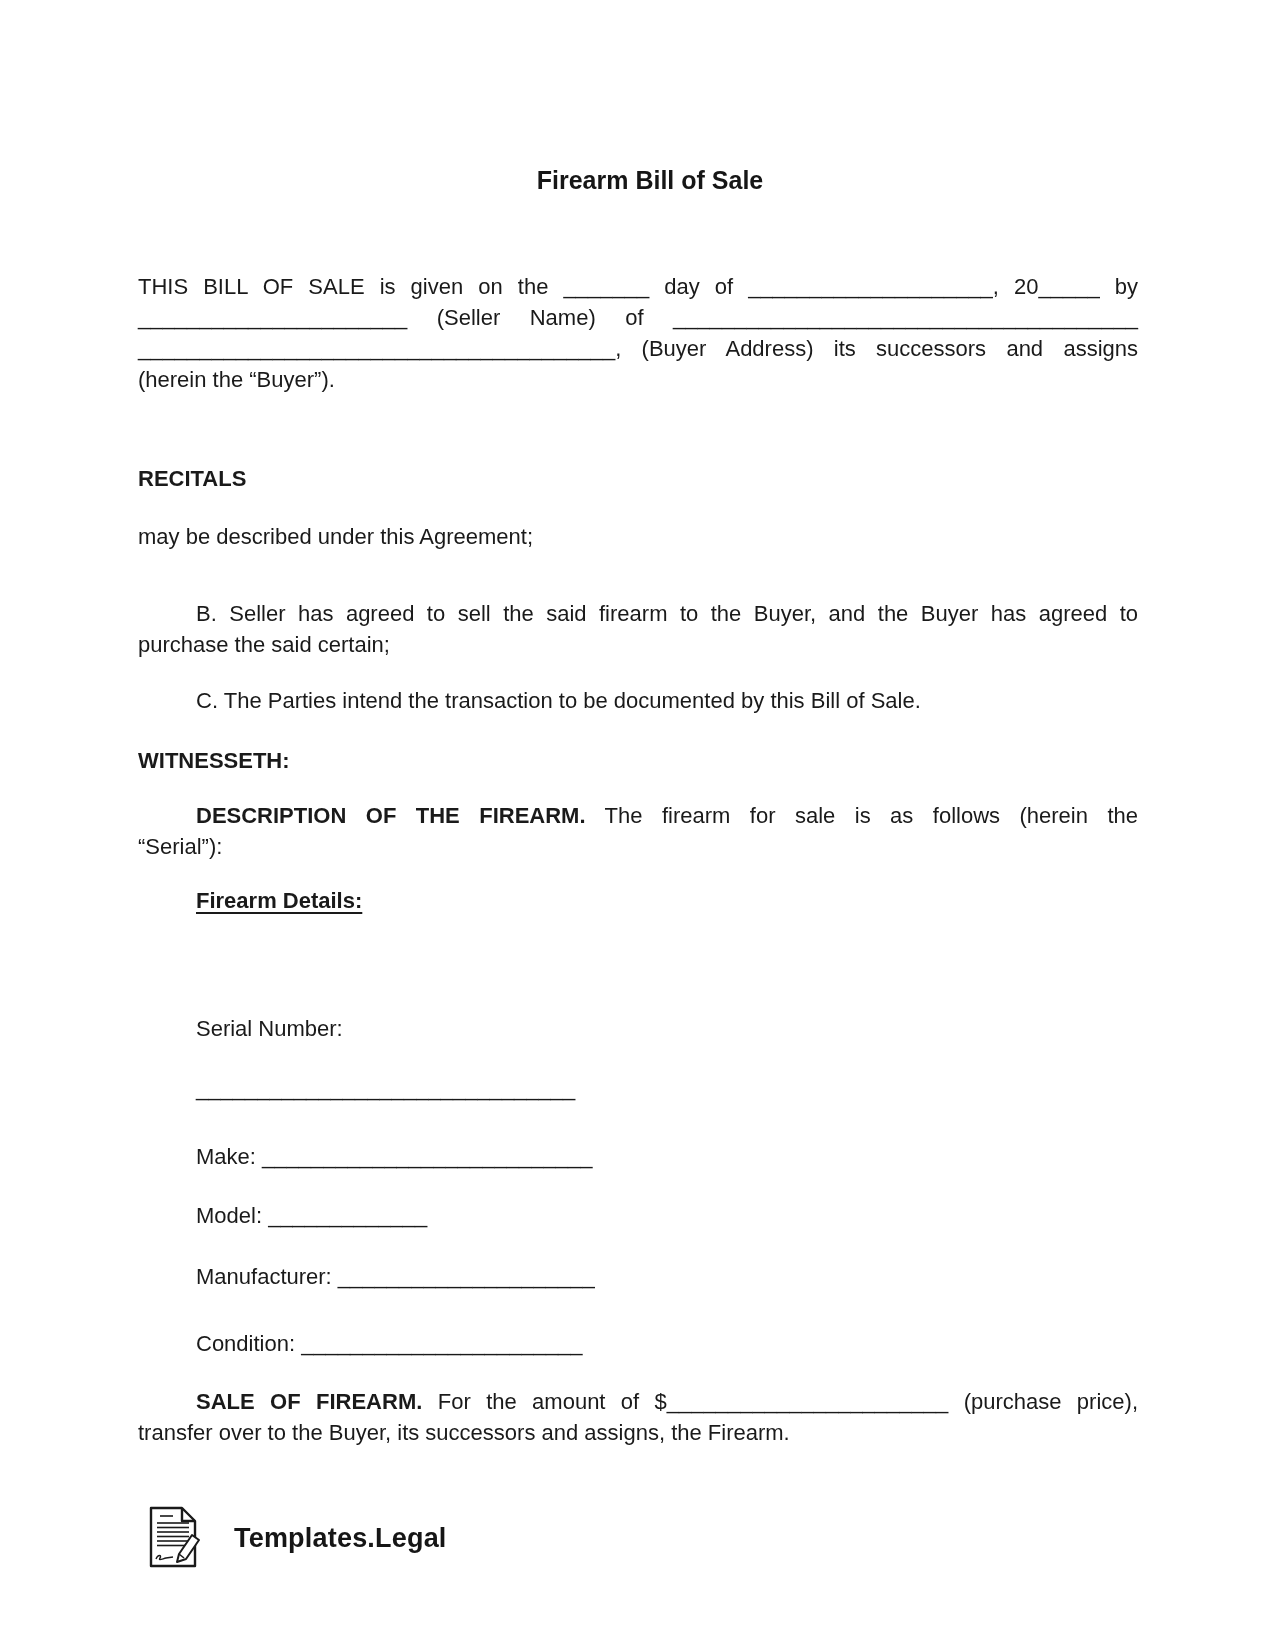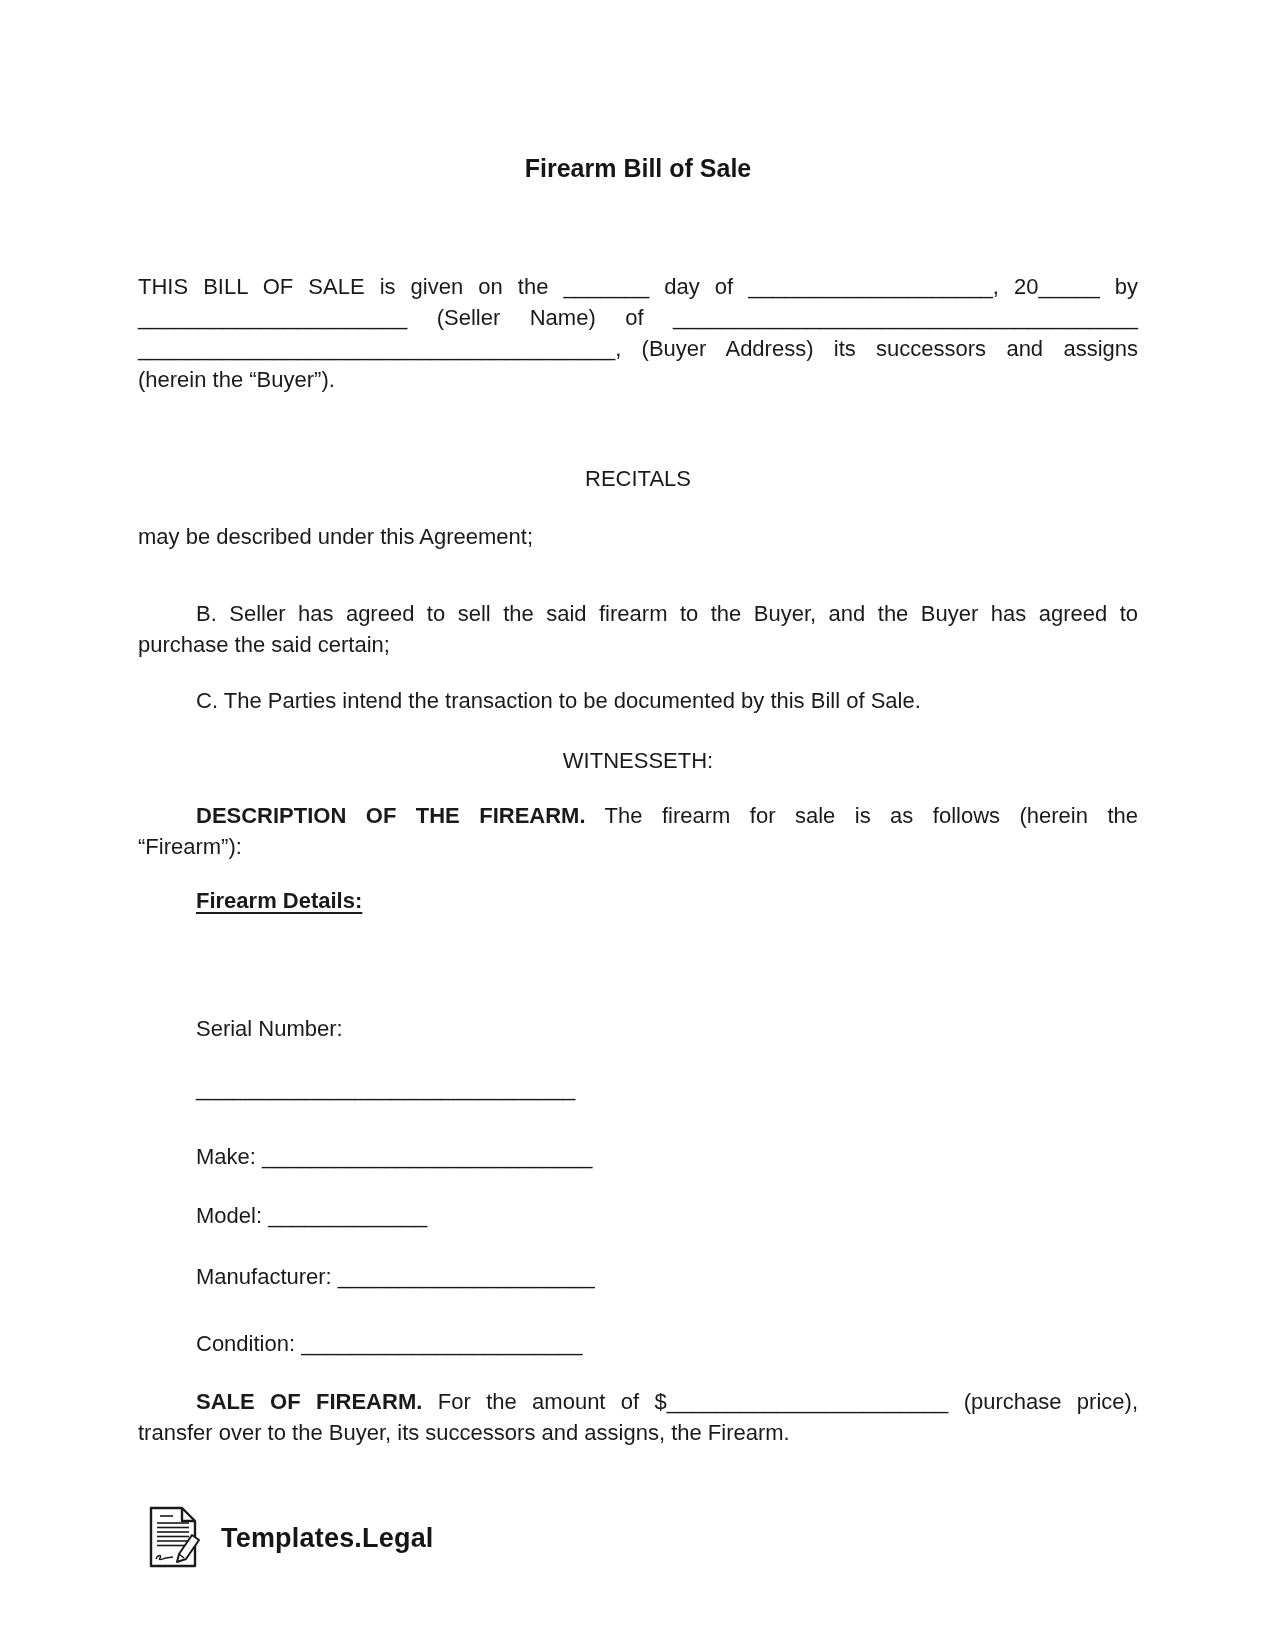--- a/index.html
+++ b/index.html
@@ -6,27 +6,27 @@
   .page{
     position:relative;width:1275px;height:1650px;background:#ffffff;
     font-family:"Liberation Sans",sans-serif;font-size:22px;line-height:31px;
     color:#1a1a1a;overflow:hidden;
   }
   .block{position:absolute;left:138px;width:1000px;}
   .jl{text-align:justify;text-align-last:justify;}
   .ind{text-indent:58px;}
   .pl{padding-left:58px;}
   .b{font-weight:bold;margin-top:32px;}
-  .hc{text-align:center;font-weight:normal;font-size:22px;}
+  .hc{font-weight:bold;font-size:22px;}
   .title{
-    position:absolute;left:138px;width:1000px;top:152px;margin:0;
+    position:absolute;left:138px;width:1000px;top:152px;margin:12px;
     text-align:center;font-weight:bold;font-size:25px;line-height:32px;color:#161616;
   }
   .fdhead{font-weight:bold;text-decoration:underline;text-underline-offset:4px;text-align:center;}
-  .footer{position:absolute;left:146px;top:1506px;display:flex;align-items:center;gap:17px;}
+  .footer{position:absolute;left:146px;top:1506px;display:flex;align-items:center;gap:30px;}
   .brand{font-weight:bold;font-size:27px;letter-spacing:.2px;color:#161616;line-height:1;}
   .logo-svg{display:block;}
 </style>
 </head>
 <body>
 
 <div class="page">
 
   <h1 class="title">Firearm Bill of Sale</h1>
 
@@ -47,21 +47,21 @@
     <div class="jl ind">B. Seller has agreed to sell the said firearm to the Buyer, and the Buyer has agreed to</div>
     <div>purchase the said certain;</div>
   </div>
 
   <div class="block ind" style="top:685px">C. The Parties intend the transaction to be documented by this Bill of Sale.</div>
 
   <div class="block hc" style="top:745px">WITNESSETH:</div>
 
   <div class="block" style="top:800px">
     <div class="jl ind"><span class="b">DESCRIPTION OF THE FIREARM.</span><span> The firearm for sale is as follows (herein the</span></div>
-    <div>“Firearm”):</div>
+    <div>“Serial”):</div>
   </div>
 
   <div class="block pl" style="top:885px"><span class="fdhead">Firearm Details:</span></div>
 
 
   <div class="block pl" style="top:1013px">Serial Number:</div>
 
   <div class="block pl" style="top:1073px">_______________________________</div>
 
   <div class="block pl" style="top:1200px">Model: _____________</div>

